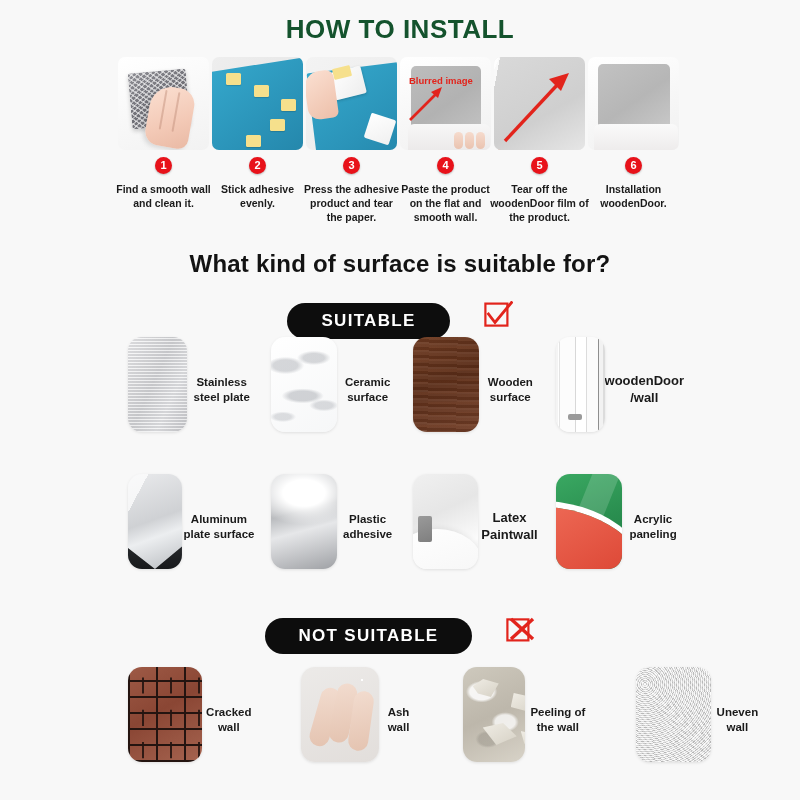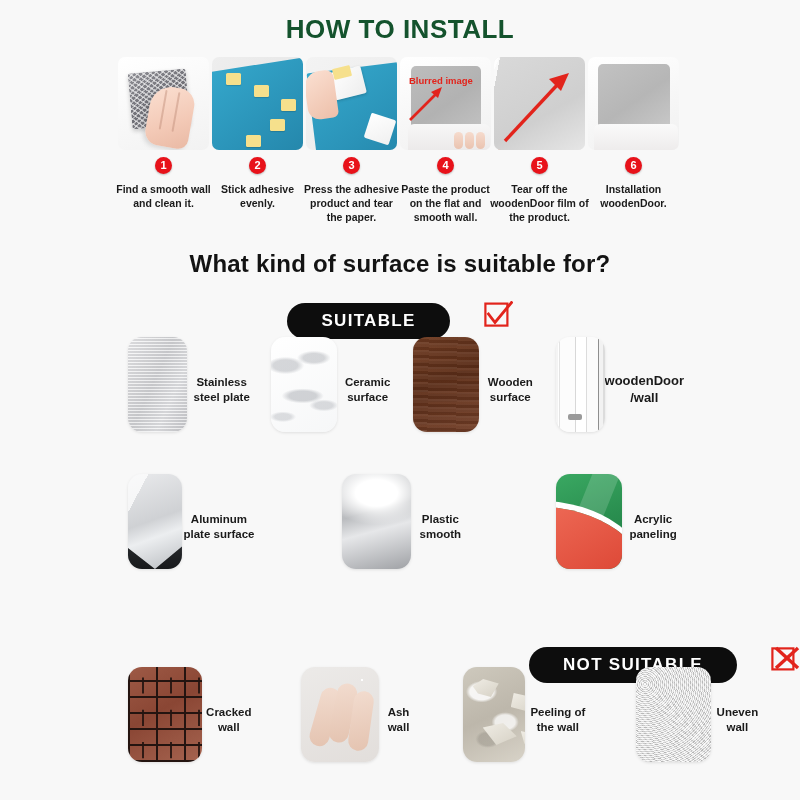--- a/index.html
+++ b/index.html
@@ -412,32 +412,38 @@
 
   <div class="grid" style="top:474px;">
     <div class="cell">
       <div class="tile t-alum">
           <div class="edge"></div>
         </div>
       <div class="cell-label">Aluminum plate surface</div>
     </div>
     <div class="cell">
       <div class="tile t-plastic"></div>
-      <div class="cell-label">Plastic smooth</div>
+      <div class="cell-label">Plastic adhesive</div>
+    </div>
+    <div class="cell">
+      <div class="tile t-latex">
+          <div class="sw"></div>
+        </div>
+      <div class="cell-label big">Latex Paintwall</div>
     </div>
     <div class="cell">
       <div class="tile t-acrylic">
         <div class="gl"></div>
         <div class="curve"></div>
       </div>
       <div class="cell-label">Acrylic paneling</div>
     </div>
   </div>
 
-  <div class="banner-row" style="top:635px;justify-content:flex-end;">
+  <div class="banner-row" style="top:606px;">
     <div class="pill">NOT SUITABLE</div>
     <div class="mark-box">
       <svg width="29" height="29" viewBox="0 0 29 29">
         <rect x="1.4" y="3.4" width="21" height="21" fill="none" stroke="#e2241c" stroke-width="2.2"></rect>
         <line x1="5" y1="3" x2="27" y2="23" stroke="#e2241c" stroke-width="3.4"></line>
         <line x1="27" y1="3" x2="5" y2="23" stroke="#e2241c" stroke-width="3.4"></line>
       </svg>
     </div>
   </div>
 

